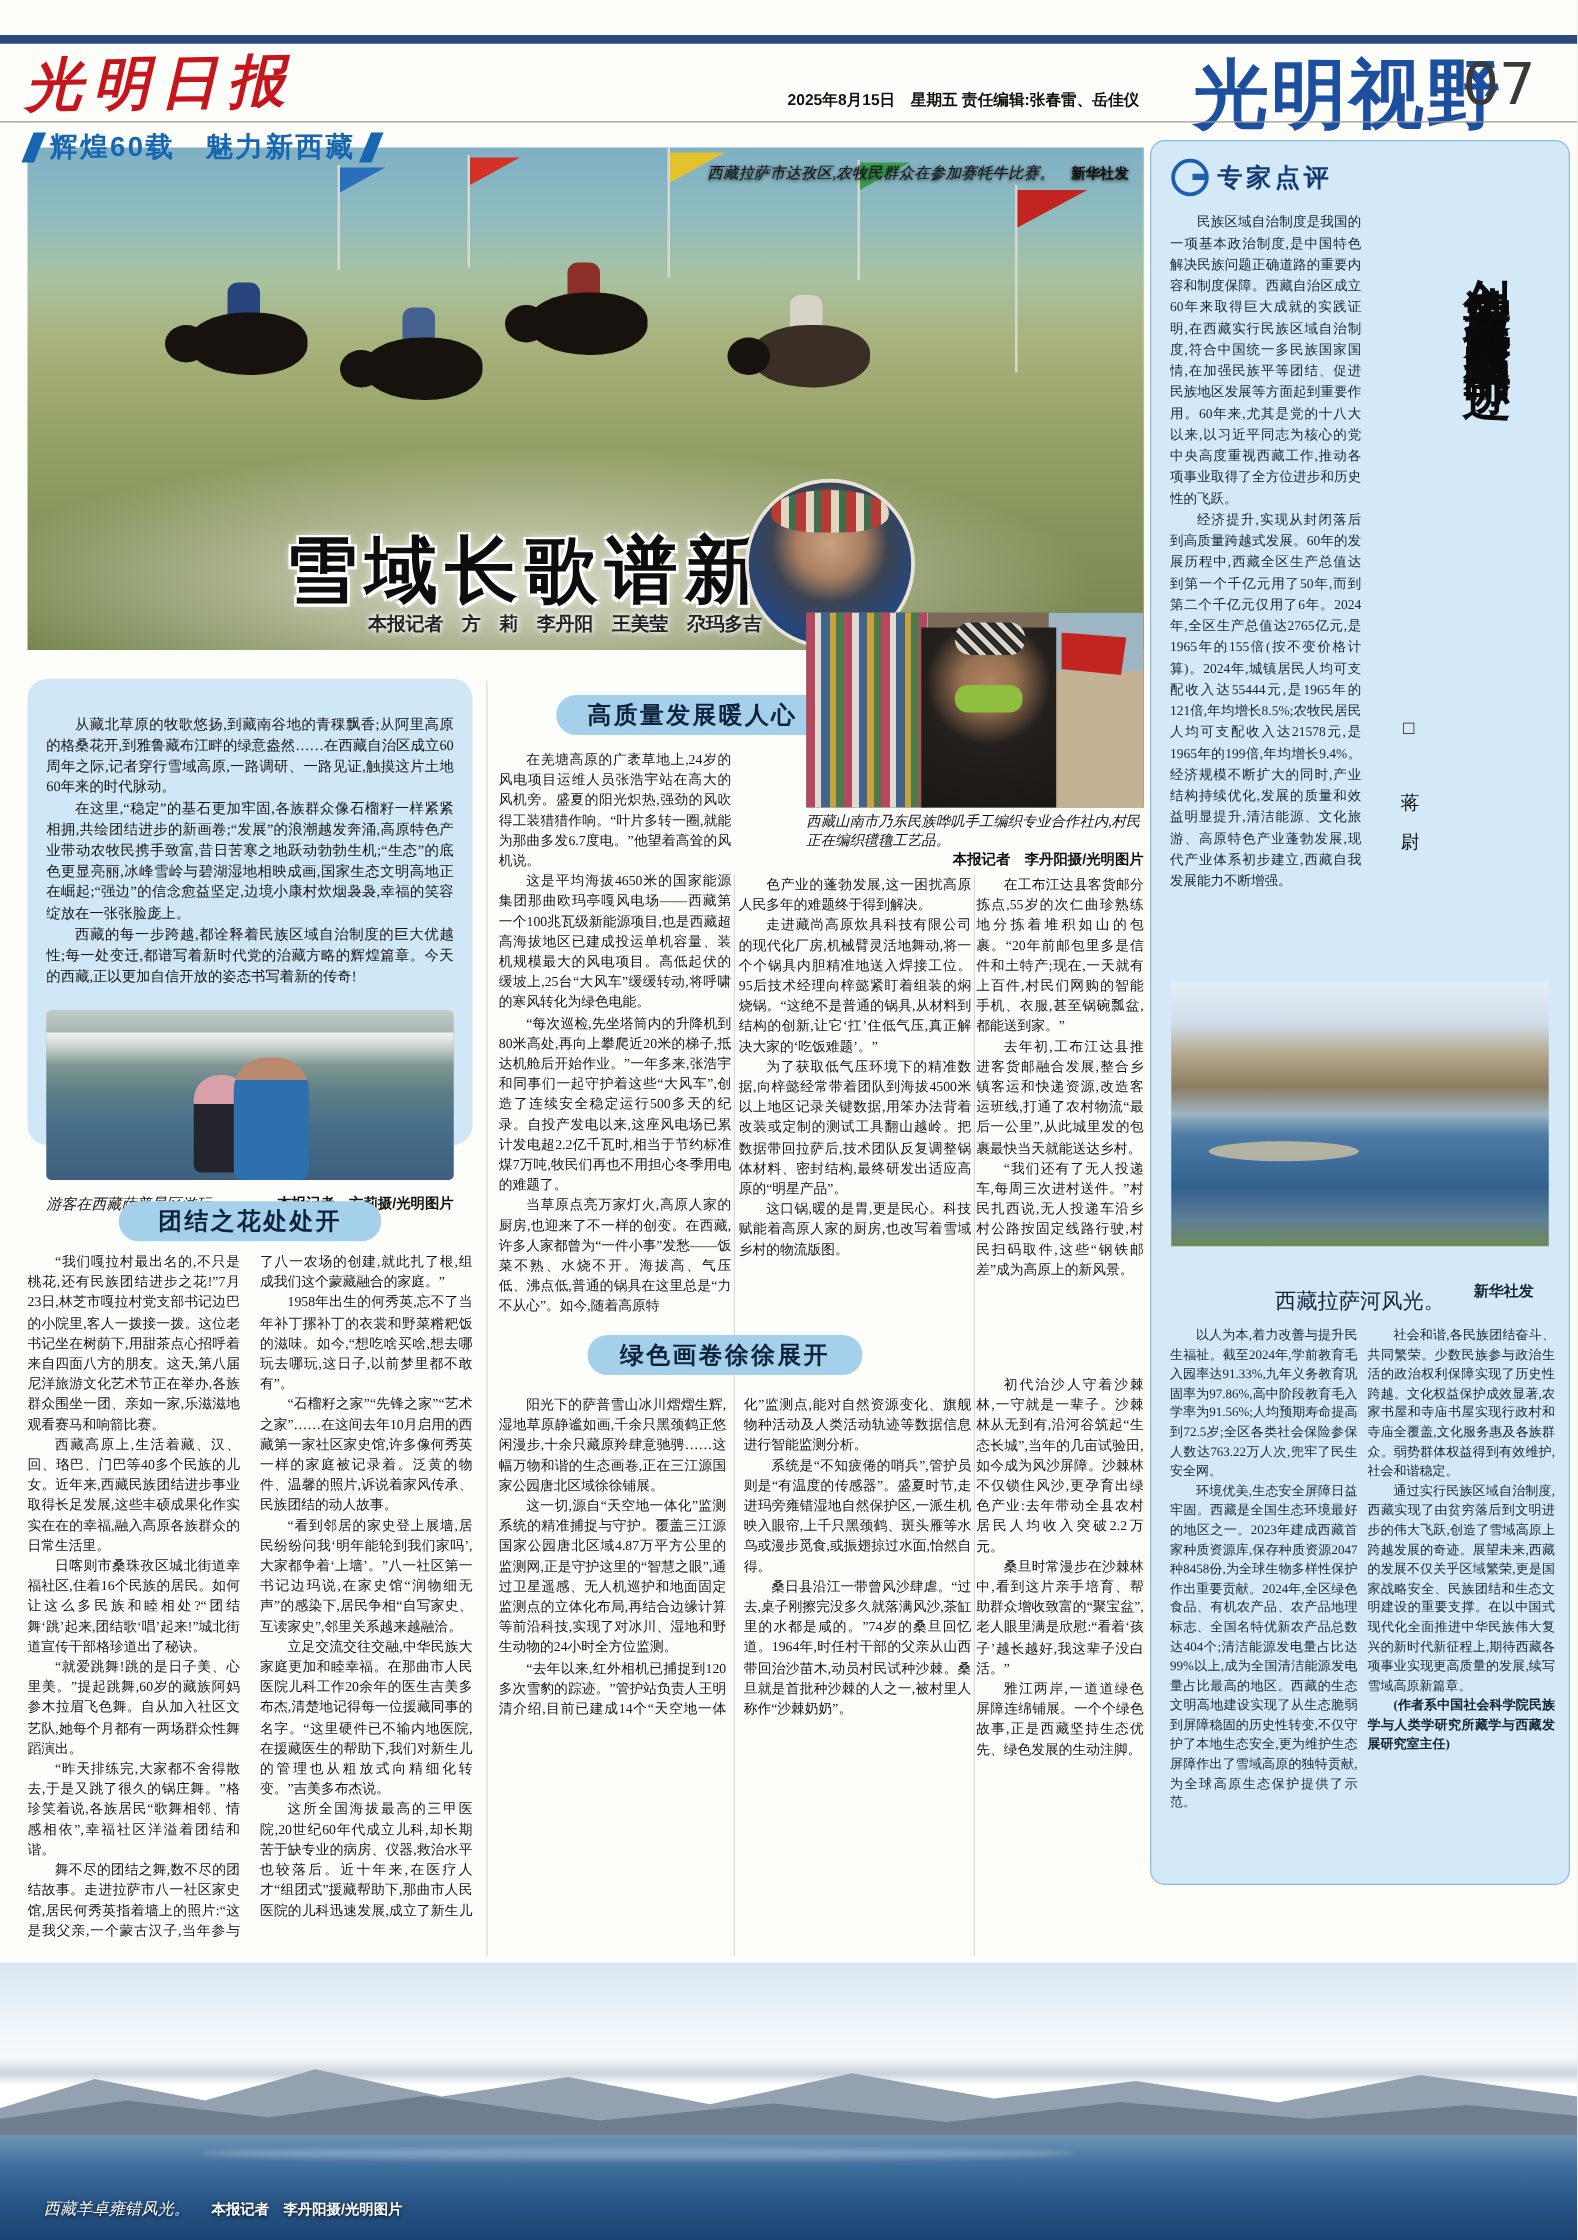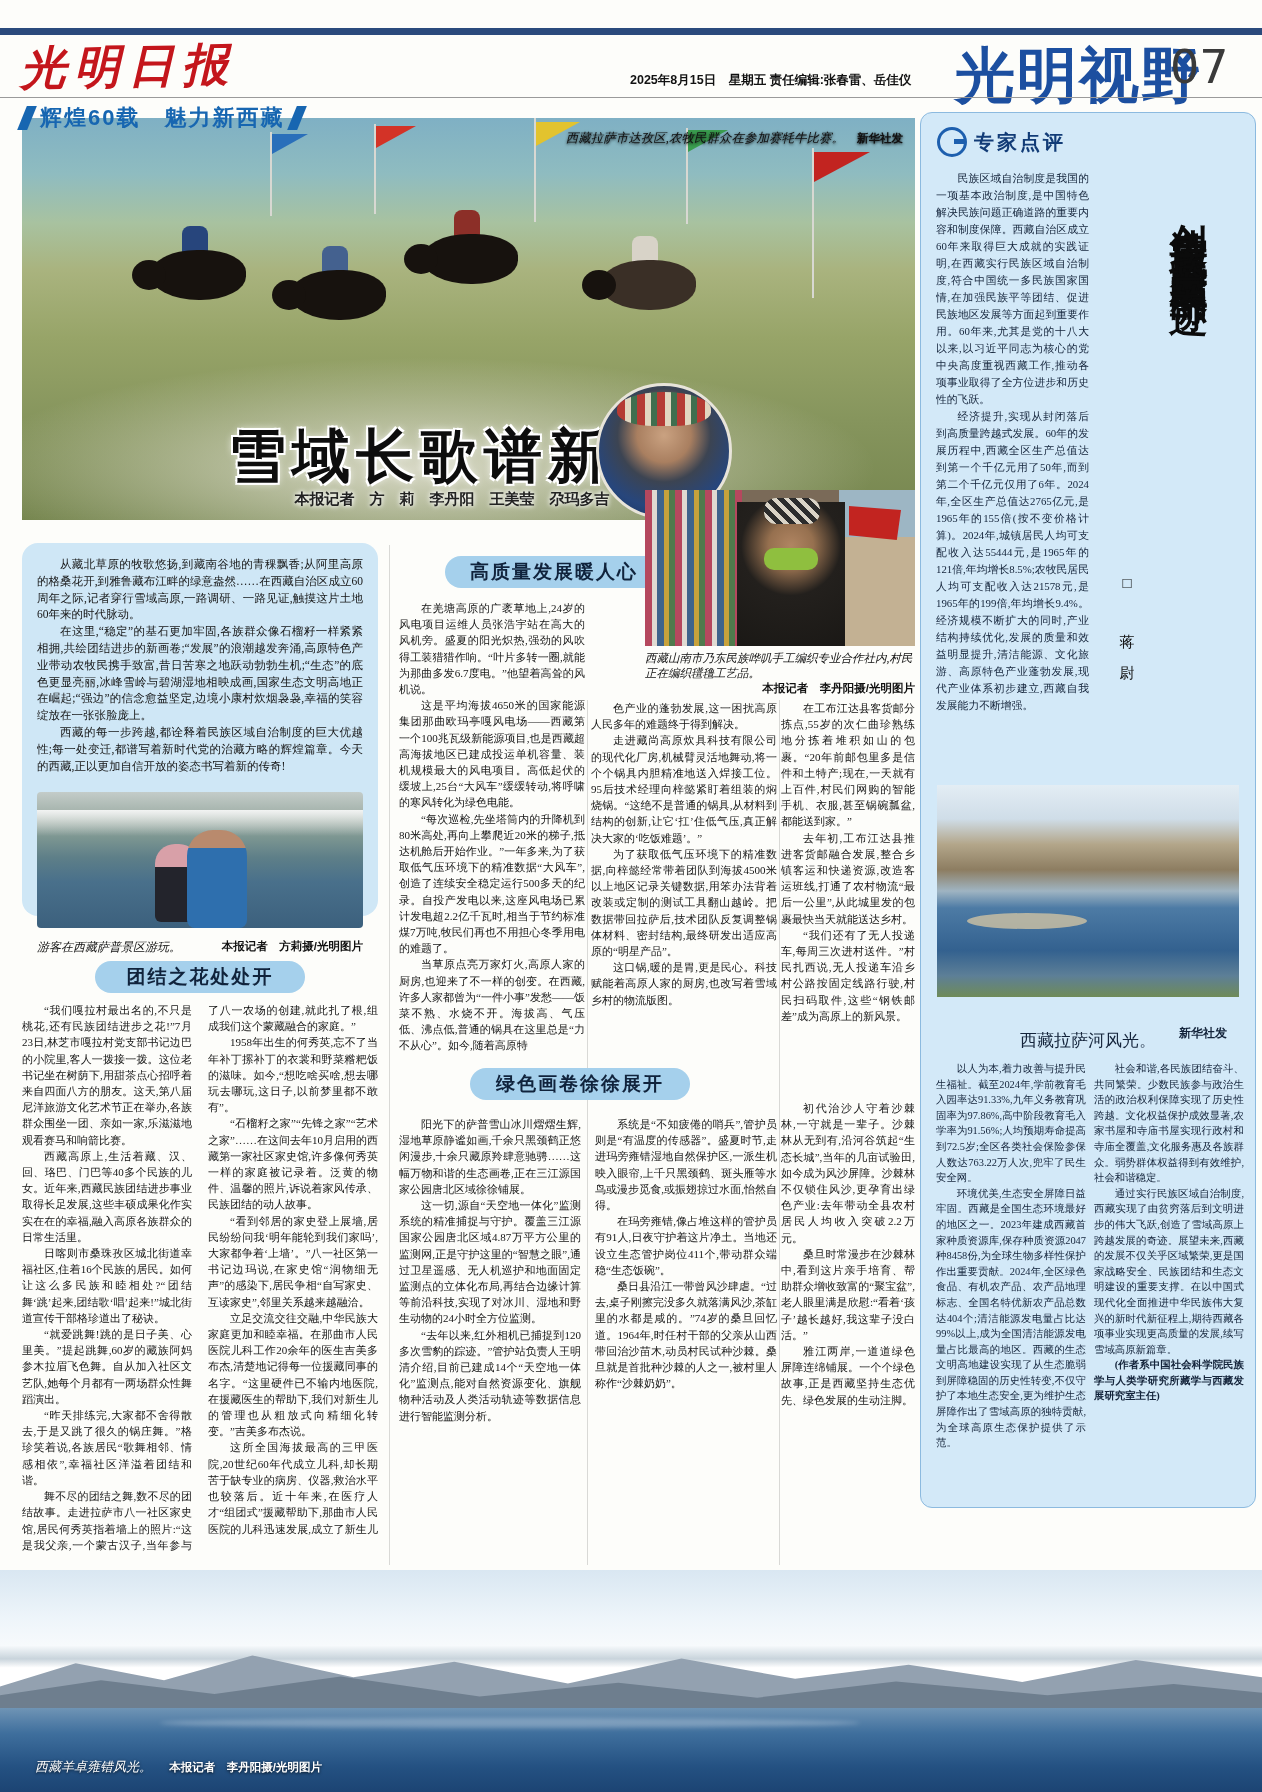--- a/index.html
+++ b/index.html
@@ -45,21 +45,21 @@
       border:3px solid #e8e4da;
       background:radial-gradient(circle at 50% 38%,#caa281 0%,#a97f60 26%,#3c4452 45%,#27467c 70%,#16305a 100%);}
   #inset-circle .wrap{position:absolute;left:18px;top:6px;width:94px;height:34px;border-radius:50% 50% 40% 40%;
       background:repeating-linear-gradient(90deg,#b53b34 0 8px,#e2d6c0 8px 14px,#3f6f4f 14px 20px);}
   
   .para{margin:0;text-indent:2em;text-align:justify;}
   .body-text{font-size:11px;line-height:16.2px;color:#151515;overflow:hidden;}
   .colrule{width:1px;background:#d9d9d6;}
   
   #intro-box{left:22px;top:543px;width:356px;height:373px;background:#cfe7f6;border-radius:16px;
-      padding:13px 15px;box-sizing:border-box;}
+      padding:29px 15px;box-sizing:border-box;}
   #intro-box .para{font-size:11.5px;line-height:16.8px;}
   #tourist-photo{margin-top:6px;width:100%;height:136px;border-radius:4px;overflow:hidden;position:relative;
       background:linear-gradient(180deg,#c3ccc9 0%,#96a79e 22%,#7b9591 34%,#5e7f88 48%,#49708b 66%,#3c607d 100%);}
   #tourist-photo .snow{position:absolute;left:0;top:18px;width:100%;height:26px;
       background:linear-gradient(180deg,rgba(250,250,250,.9),rgba(250,250,250,0));}
   #tourist-photo .fig1{position:absolute;left:150px;top:38px;width:60px;height:98px;border-radius:26px 26px 8px 8px;
       background:linear-gradient(180deg,#b98a6d 0 18%,#2e6fae 18% 100%);}
   #tourist-photo .fig2{position:absolute;left:118px;top:52px;width:44px;height:78px;border-radius:20px 20px 6px 6px;
       background:linear-gradient(180deg,#d8a0a8 0 30%,#23242c 30% 100%);}
   #tourist-caption{display:flex;justify-content:space-between;margin-top:11px;font-size:12px;}
@@ -216,21 +216,21 @@
     </div>
 
   <div class="abs colrule" style="left:389px;top:545px;height:1020px;"></div>
   <div class="abs colrule" style="left:587px;top:700px;height:865px;"></div>
   <div class="abs colrule" style="left:779px;top:700px;height:865px;"></div>
 
   <div class="pill" style="left:445px;top:556px;width:218px;height:32px;">高质量发展暖人心</div>
   <div class="abs body-text" id="dev-col1">
       <p class="para">在羌塘高原的广袤草地上,24岁的风电项目运维人员张浩宇站在高大的风机旁。盛夏的阳光炽热,强劲的风吹得工装猎猎作响。“叶片多转一圈,就能为那曲多发6.7度电。”他望着高耸的风机说。</p>
       <p class="para">这是平均海拔4650米的国家能源集团那曲欧玛亭嘎风电场——西藏第一个100兆瓦级新能源项目,也是西藏超高海拔地区已建成投运单机容量、装机规模最大的风电项目。高低起伏的缓坡上,25台“大风车”缓缓转动,将呼啸的寒风转化为绿色电能。</p>
-      <p class="para">“每次巡检,先坐塔筒内的升降机到80米高处,再向上攀爬近20米的梯子,抵达机舱后开始作业。”一年多来,为了获取低气压环境下的精准数据“大风车”,创造了连续安全稳定运行500多天的纪录。自投产发电以来,这座风电场已累计发电超2.2亿千瓦时,相当于节约标准煤7万吨,牧民们再也不用担心冬季用电的难题了。</p>
+      <p class="para">“每次巡检,先坐塔筒内的升降机到80米高处,再向上攀爬近20米的梯子,抵达机舱后开始作业。”一年多来,张浩宇和同事们一起守护着这些“大风车”,创造了连续安全稳定运行500多天的纪录。自投产发电以来,这座风电场已累计发电超2.2亿千瓦时,相当于节约标准煤7万吨,牧民们再也不用担心冬季用电的难题了。</p>
       <p class="para">当草原点亮万家灯火,高原人家的厨房,也迎来了不一样的创变。在西藏,许多人家都曾为“一件小事”发愁——饭菜不熟、水烧不开。海拔高、气压低、沸点低,普通的锅具在这里总是“力不从心”。如今,随着高原特</p>
     </div>
   <div class="abs body-text" id="dev-col2">
       <p class="para">色产业的蓬勃发展,这一困扰高原人民多年的难题终于得到解决。</p>
       <p class="para">走进藏尚高原炊具科技有限公司的现代化厂房,机械臂灵活地舞动,将一个个锅具内胆精准地送入焊接工位。95后技术经理向梓懿紧盯着组装的焖烧锅。“这绝不是普通的锅具,从材料到结构的创新,让它‘扛’住低气压,真正解决大家的‘吃饭难题’。”</p>
       <p class="para">为了获取低气压环境下的精准数据,向梓懿经常带着团队到海拔4500米以上地区记录关键数据,用笨办法背着改装或定制的测试工具翻山越岭。把数据带回拉萨后,技术团队反复调整锅体材料、密封结构,最终研发出适应高原的“明星产品”。</p>
       <p class="para">这口锅,暖的是胃,更是民心。科技赋能着高原人家的厨房,也改写着雪域乡村的物流版图。</p>
     </div>
   <div class="abs body-text" id="dev-col3">
       <p class="para">在工布江达县客货邮分拣点,55岁的次仁曲珍熟练地分拣着堆积如山的包裹。“20年前邮包里多是信件和土特产;现在,一天就有上百件,村民们网购的智能手机、衣服,甚至锅碗瓢盆,都能送到家。”</p>
@@ -250,21 +250,20 @@
     <span class="cap-text">西藏山南市乃东民族哗叽手工编织专业合作社内,村民正在编织氆氇工艺品。</span>
     <span class="cap-credit">本报记者　李丹阳摄/光明图片</span>
   </div>
 
   <div class="pill" style="left:470px;top:1068px;width:220px;height:32px;">绿色画卷徐徐展开</div>
   <div class="abs body-text" id="green-cols">
       <p class="para">阳光下的萨普雪山冰川熠熠生辉,湿地草原静谧如画,千余只黑颈鹤正悠闲漫步,十余只藏原羚肆意驰骋……这幅万物和谐的生态画卷,正在三江源国家公园唐北区域徐徐铺展。</p>
       <p class="para">这一切,源自“天空地一体化”监测系统的精准捕捉与守护。覆盖三江源国家公园唐北区域4.87万平方公里的监测网,正是守护这里的“智慧之眼”,通过卫星遥感、无人机巡护和地面固定监测点的立体化布局,再结合边缘计算等前沿科技,实现了对冰川、湿地和野生动物的24小时全方位监测。</p>
       <p class="para">“去年以来,红外相机已捕捉到120多次雪豹的踪迹。”管护站负责人王明清介绍,目前已建成14个“天空地一体化”监测点,能对自然资源变化、旗舰物种活动及人类活动轨迹等数据信息进行智能监测分析。</p>
       <p class="para">系统是“不知疲倦的哨兵”,管护员则是“有温度的传感器”。盛夏时节,走进玛旁雍错湿地自然保护区,一派生机映入眼帘,上千只黑颈鹤、斑头雁等水鸟或漫步觅食,或振翅掠过水面,怡然自得。</p>
-      <p class="para">在玛旁雍错,像占堆这样的管护员有91人,日夜守护着这片净土。当地还设立生态管护岗位411个,带动群众端稳“生态饭碗”。</p>
       <p class="para">桑日县沿江一带曾风沙肆虐。“过去,桌子刚擦完没多久就落满风沙,茶缸里的水都是咸的。”74岁的桑旦回忆道。1964年,时任村干部的父亲从山西带回治沙苗木,动员村民试种沙棘。桑旦就是首批种沙棘的人之一,被村里人称作“沙棘奶奶”。</p>
     </div>
   <div class="abs body-text" id="green-col3">
       <p class="para">初代治沙人守着沙棘林,一守就是一辈子。沙棘林从无到有,沿河谷筑起“生态长城”,当年的几亩试验田,如今成为风沙屏障。沙棘林不仅锁住风沙,更孕育出绿色产业:去年带动全县农村居民人均收入突破2.2万元。</p>
       <p class="para">桑旦时常漫步在沙棘林中,看到这片亲手培育、帮助群众增收致富的“聚宝盆”,老人眼里满是欣慰:“看着‘孩子’越长越好,我这辈子没白活。”</p>
       <p class="para">雅江两岸,一道道绿色屏障连绵铺展。一个个绿色故事,正是西藏坚持生态优先、绿色发展的生动注脚。</p>
     </div>
 
   <div class="abs" id="expert">
     <div id="expert-badge">

